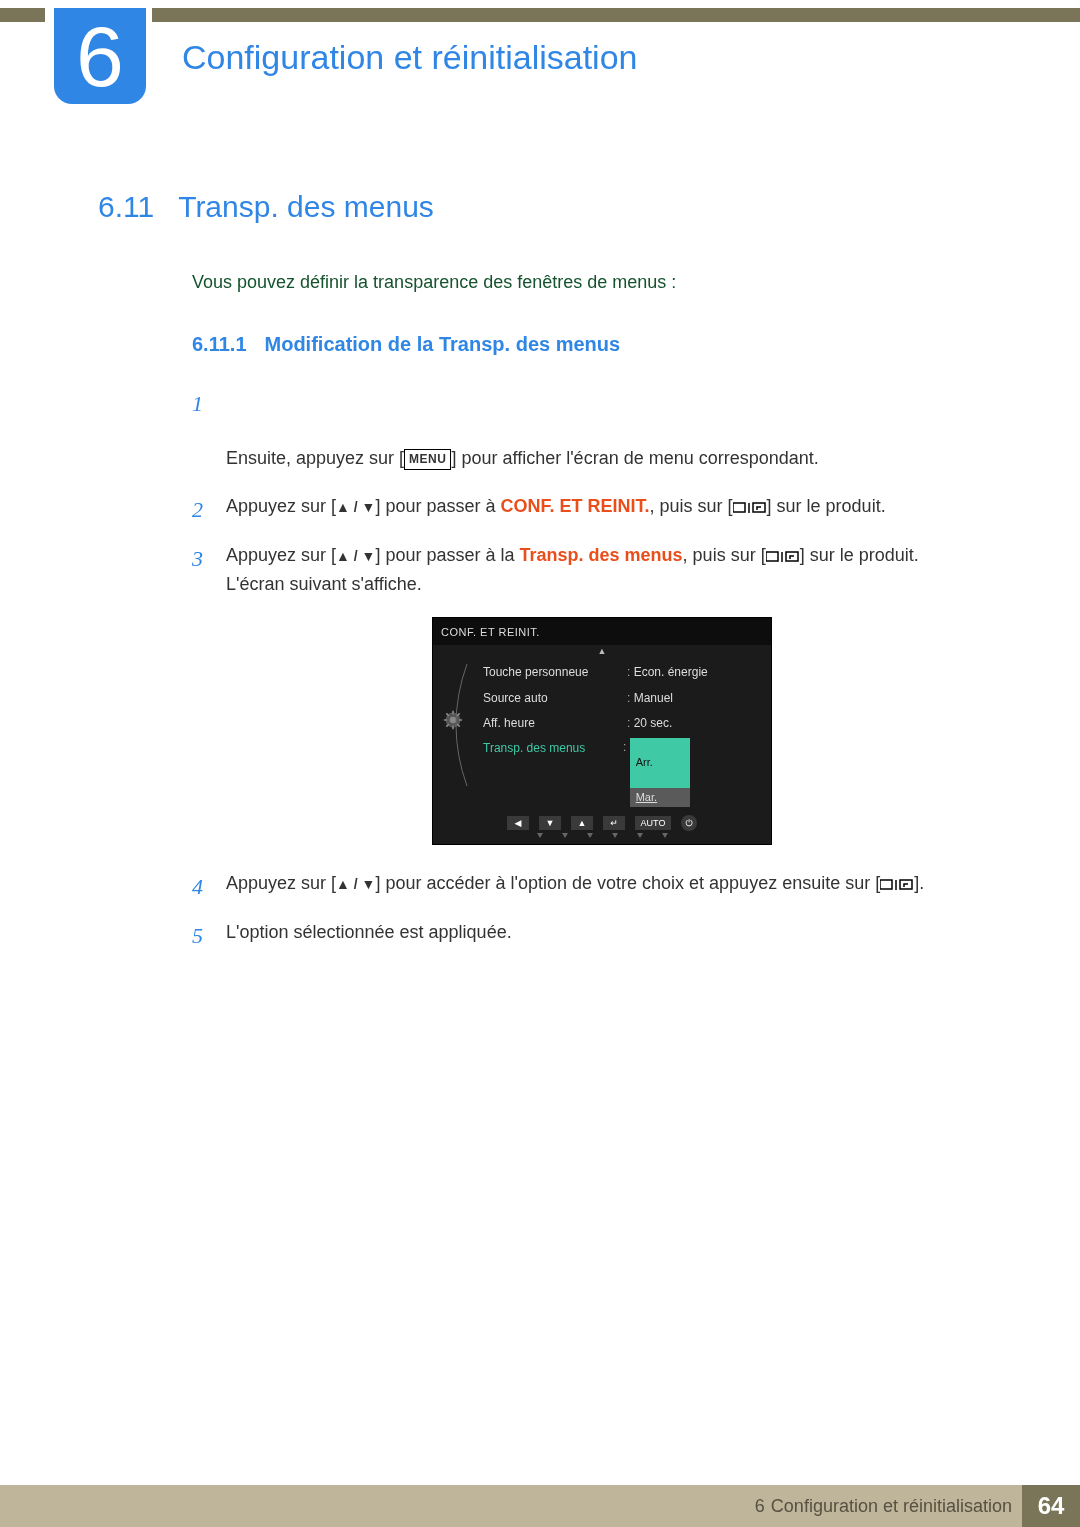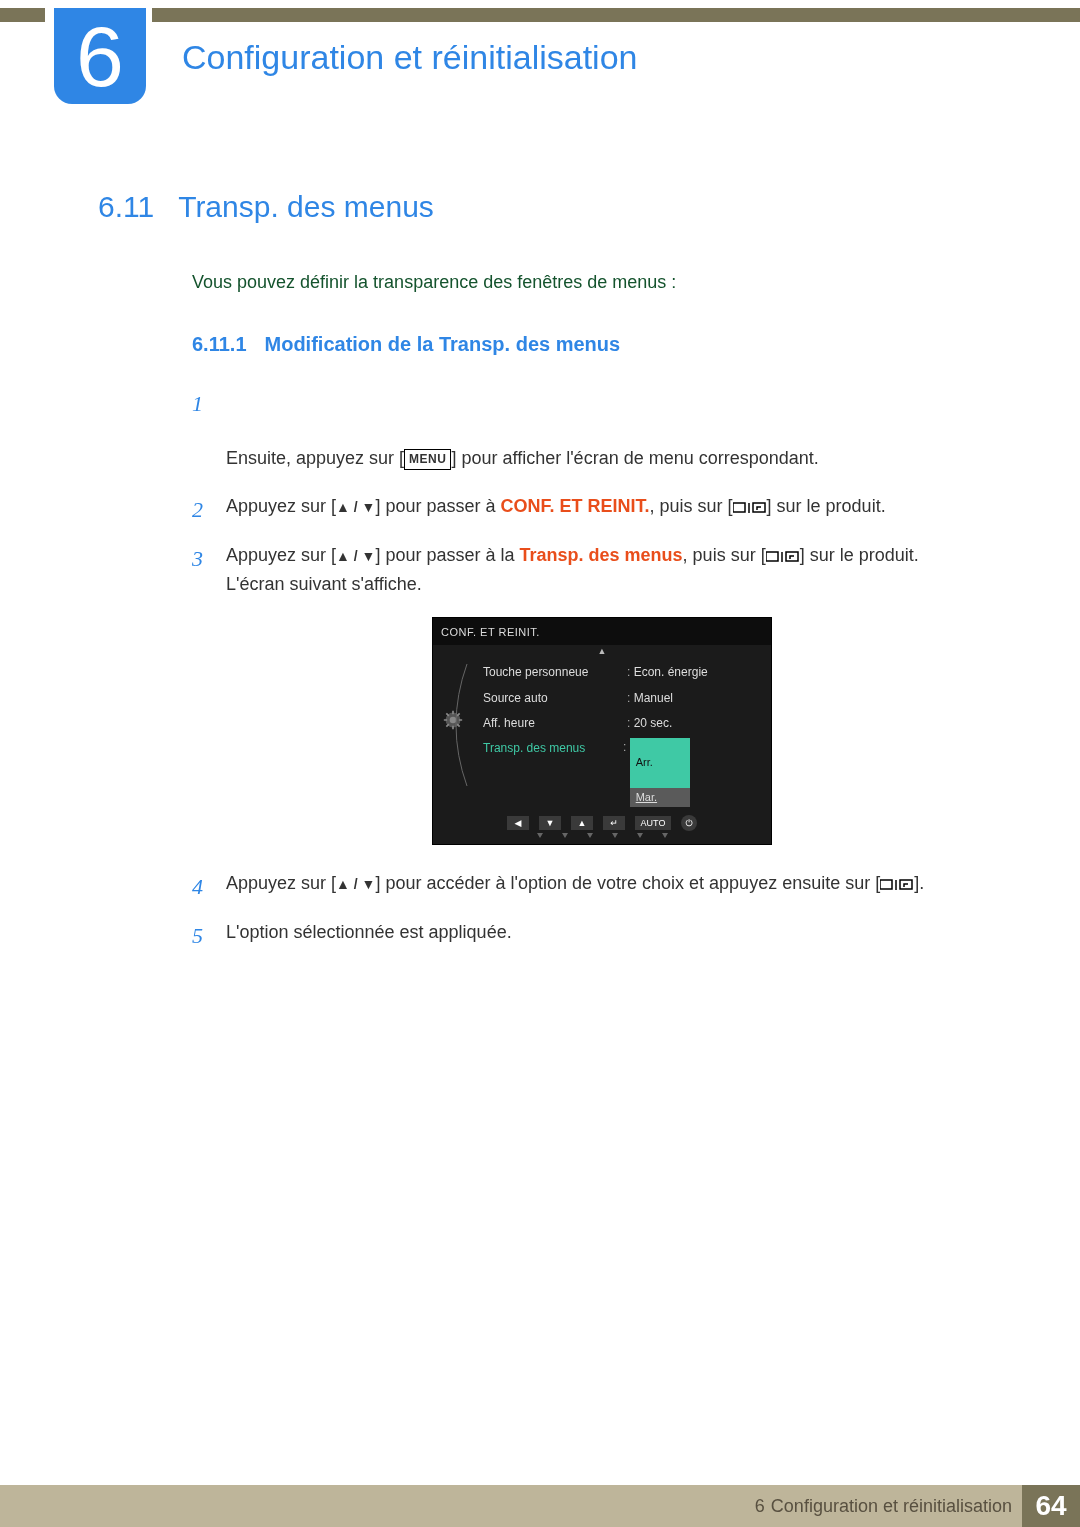--- a/index.html
+++ b/index.html
@@ -241,21 +241,21 @@
     display: flex;
     align-items: center;
     padding-right: 10px;
     color: #585040;
     font-size: 18px;
   }
   .footer-label-num { margin-right: 6px; }
   .footer-page {
     background: #7a7458;
     color: #fff;
-    font-size: 28px;
+    font-size: 24px;
     font-weight: 700;
     width: 58px;
     display: flex;
     align-items: center;
     justify-content: center;
   }
 </style>
 </head>
 <body>
 

